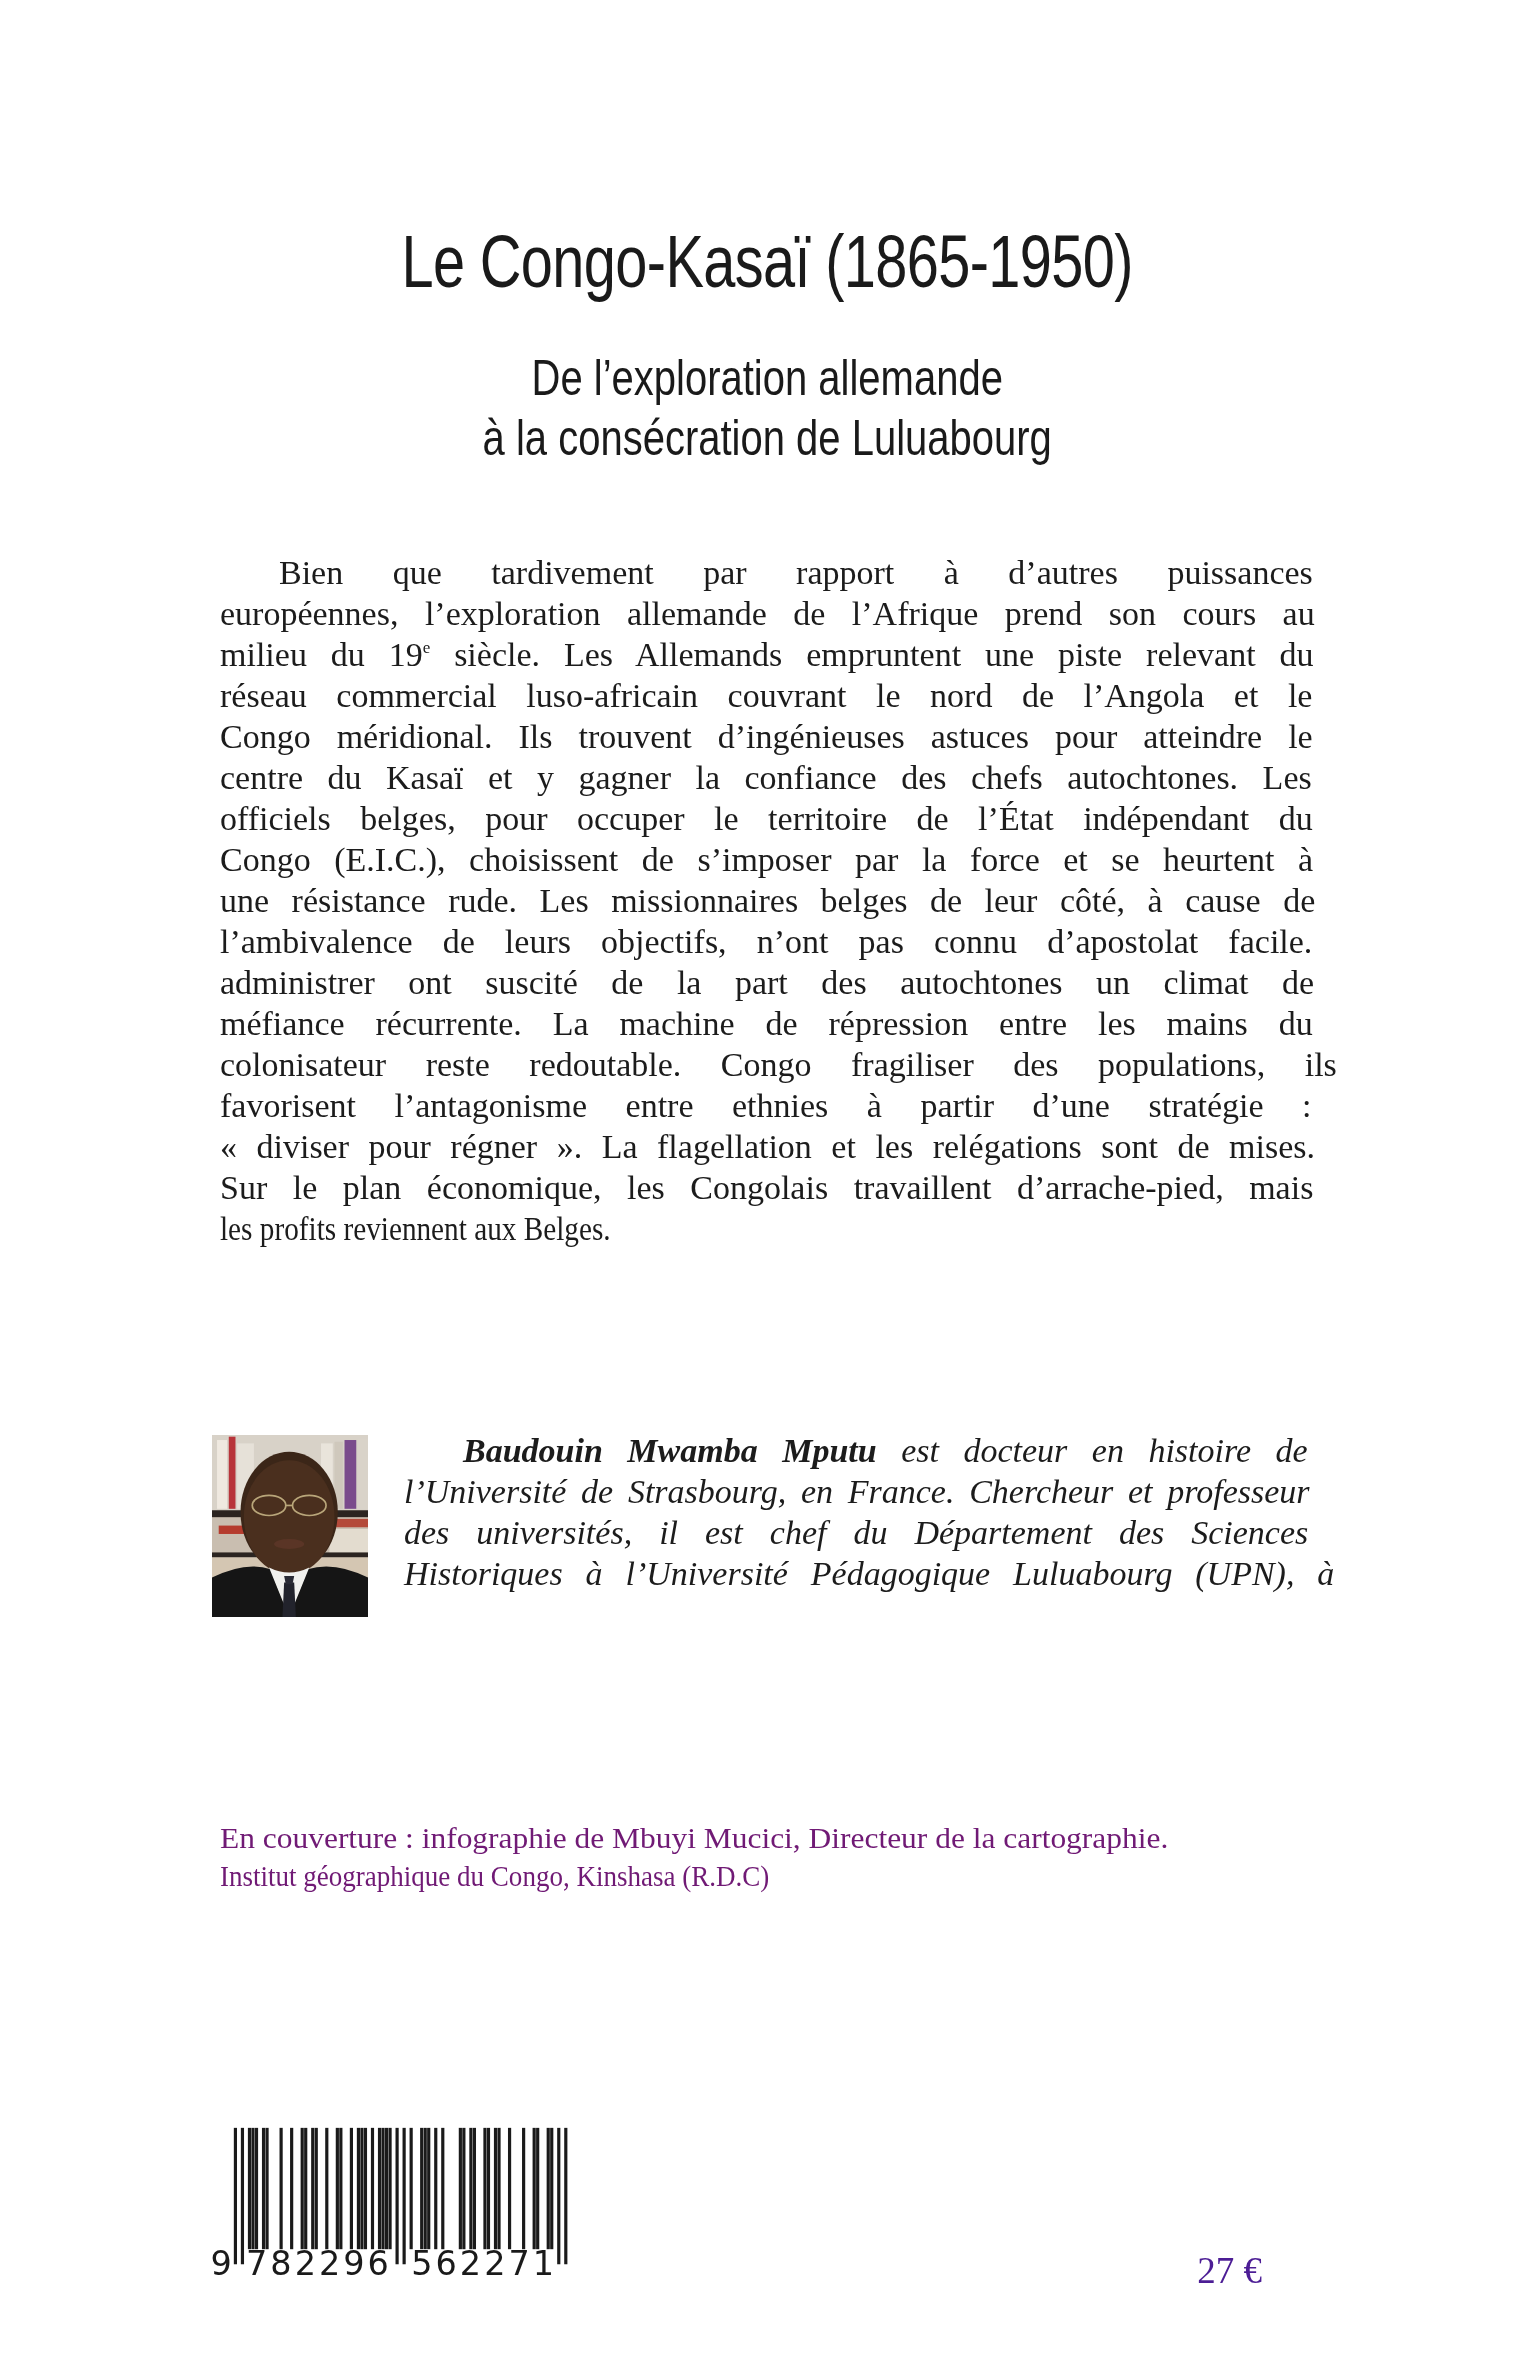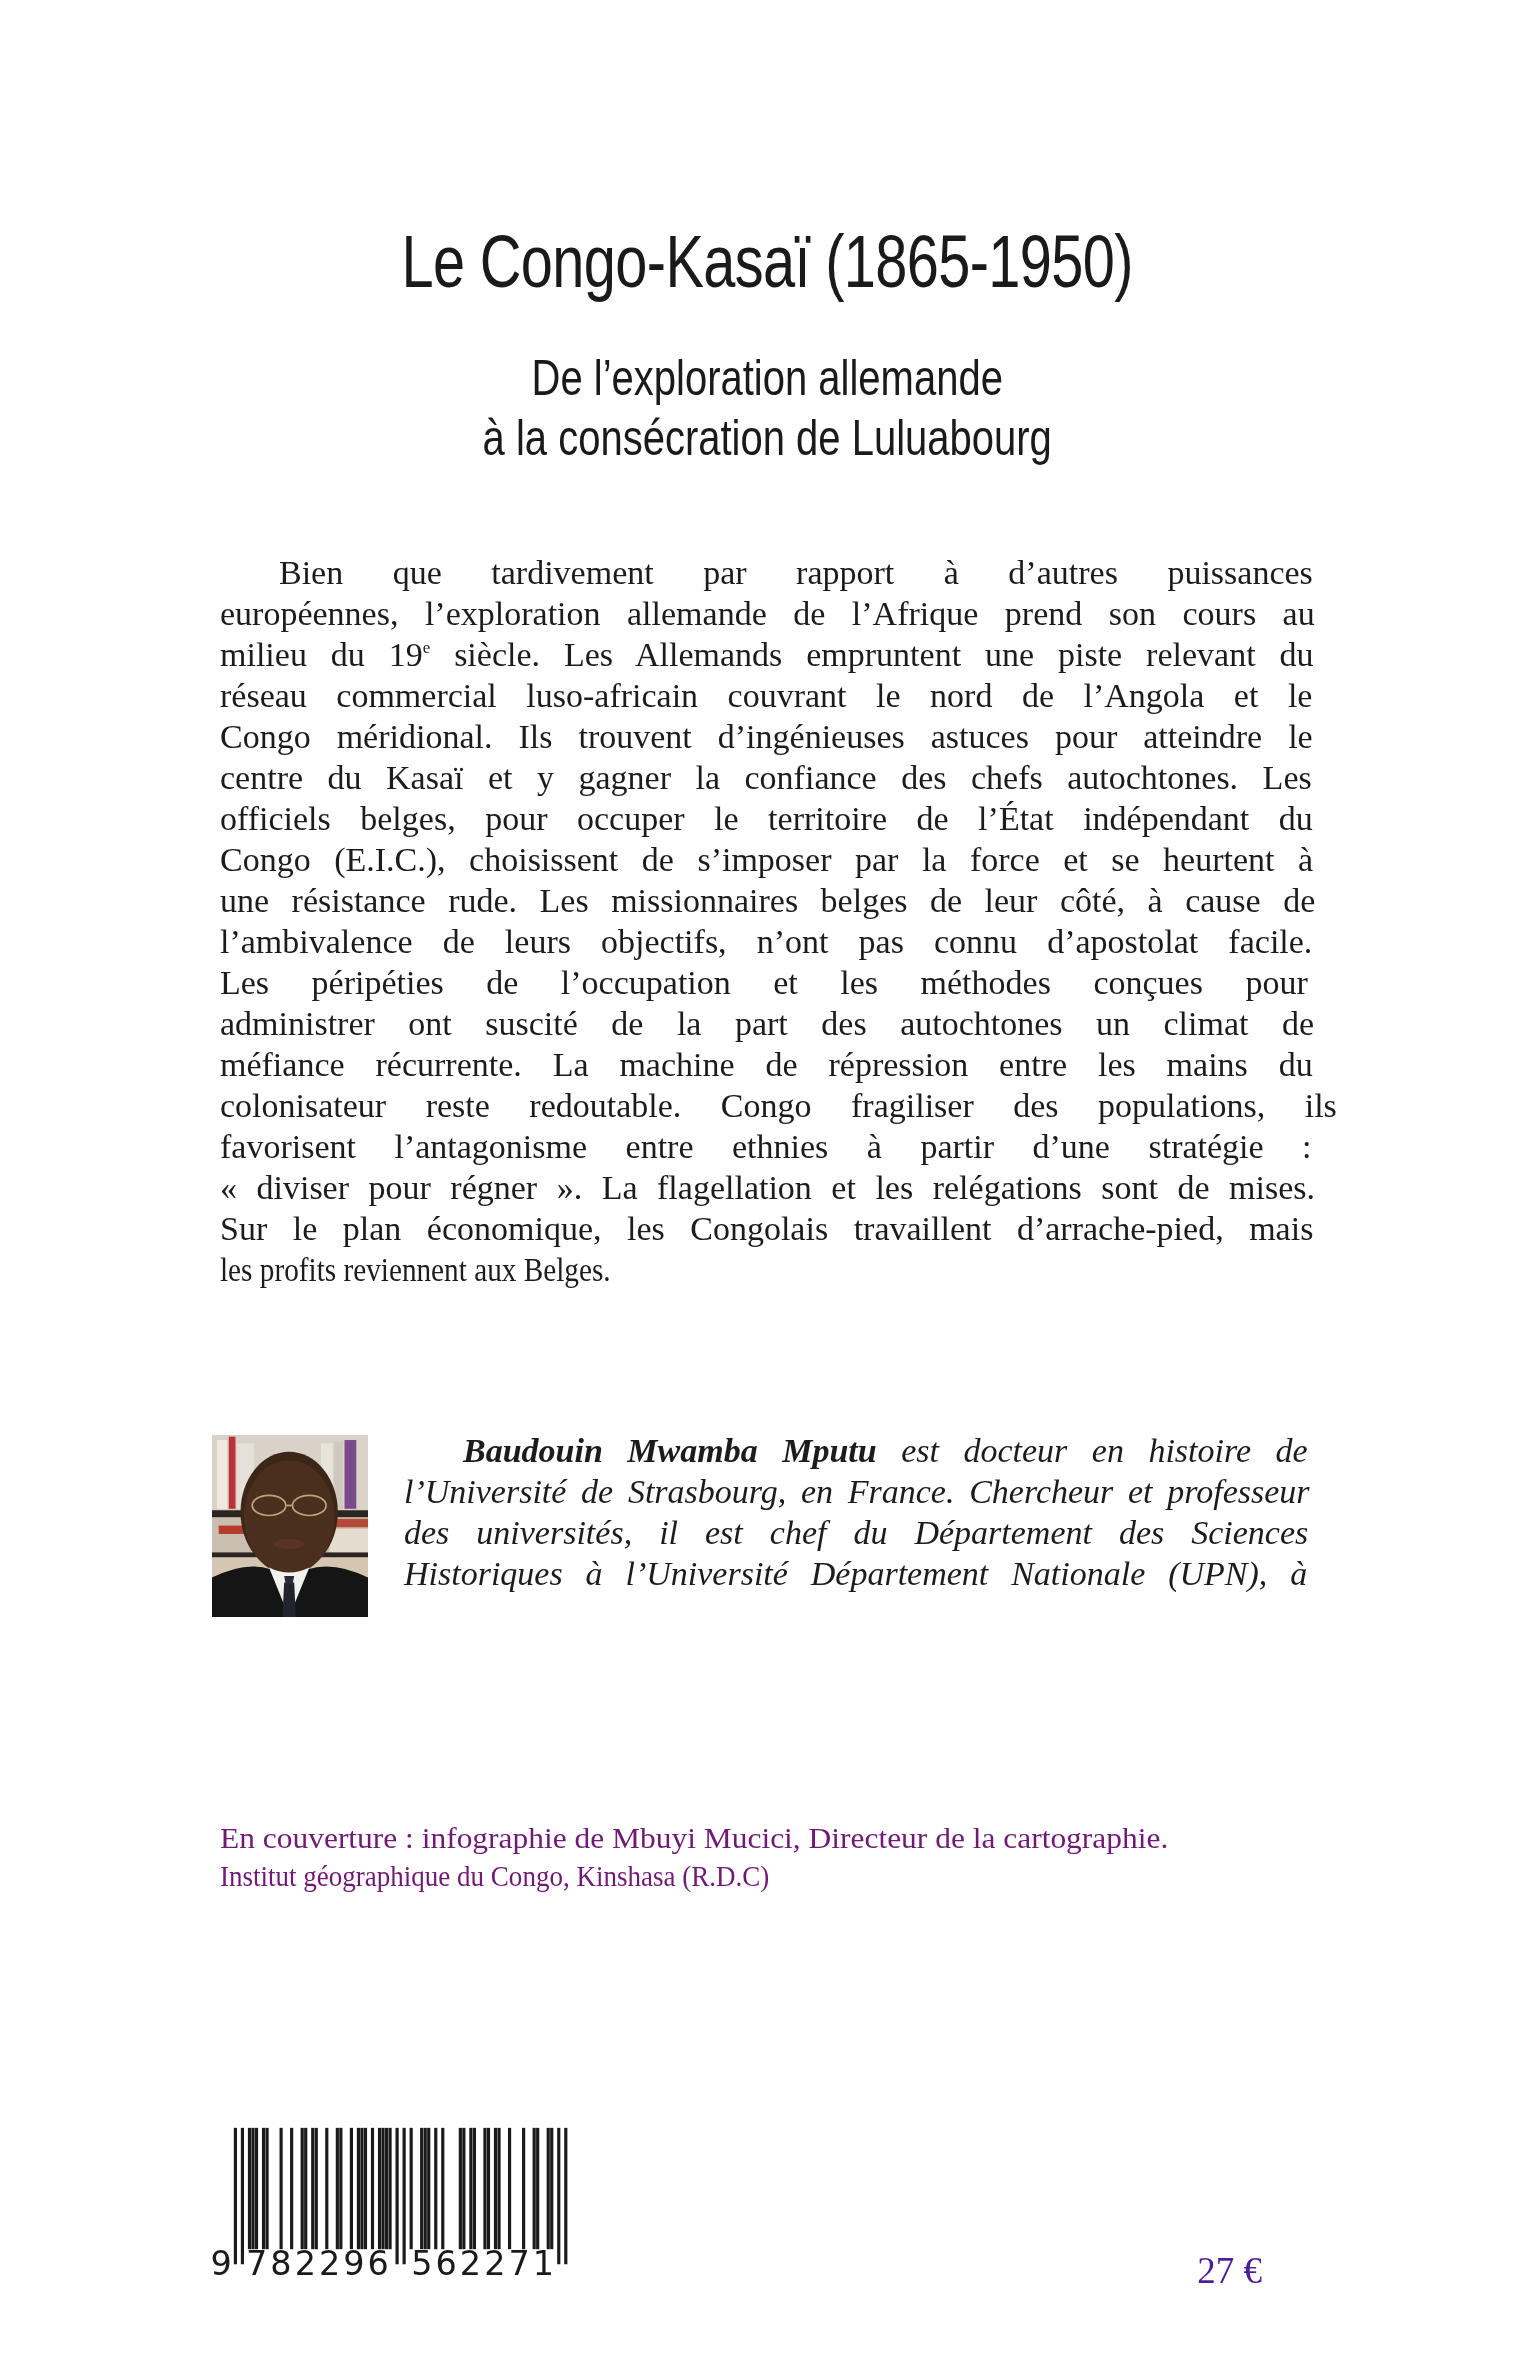--- a/index.html
+++ b/index.html
@@ -176,21 +176,20 @@
       <span class="line indent"><span class="fit" style="word-spacing: 41px; transform: scaleX(1);">Bien que tardivement par rapport à d’autres puissances</span></span>
       <span class="line"><span class="fit" style="word-spacing: 18px; transform: scaleX(1);">européennes, l’exploration allemande de l’Afrique prend son cours au</span></span>
       <span class="line"><span class="fit" style="word-spacing: 15.4px; transform: scaleX(1);">milieu du 19<sup class="ord">e</sup> siècle. Les Allemands empruntent une piste relevant du</span></span>
       <span class="line"><span class="fit" style="word-spacing: 21px; transform: scaleX(1);">réseau commercial luso-africain couvrant le nord de l’Angola et le</span></span>
       <span class="line"><span class="fit" style="word-spacing: 17.5px; transform: scaleX(1);">Congo méridional. Ils trouvent d’ingénieuses astuces pour atteindre le</span></span>
       <span class="line"><span class="fit" style="word-spacing: 16px; transform: scaleX(1);">centre du Kasaï et y gagner la confiance des chefs autochtones. Les</span></span>
       <span class="line"><span class="fit" style="word-spacing: 21px; transform: scaleX(1);">officiels belges, pour occuper le territoire de l’État indépendant du</span></span>
       <span class="line"><span class="fit" style="word-spacing: 15px; transform: scaleX(1);">Congo (E.I.C.), choisissent de s’imposer par la force et se heurtent à</span></span>
       <span class="line"><span class="fit" style="word-spacing: 14px; transform: scaleX(1);">une résistance rude. Les missionnaires belges de leur côté, à cause de</span></span>
       <span class="line"><span class="fit" style="word-spacing: 21.6px; transform: scaleX(1);">l’ambivalence de leurs objectifs, n’ont pas connu d’apostolat facile.</span></span>
-      <span class="line"><span class="fit" style="word-spacing: 34px; transform: scaleX(1);">Les péripéties de l’occupation et les méthodes conçues pour</span></span>
       <span class="line"><span class="fit" style="word-spacing: 25px; transform: scaleX(1);">administrer ont suscité de la part des autochtones un climat de</span></span>
       <span class="line"><span class="fit" style="word-spacing: 22.4px; transform: scaleX(1);">méfiance récurrente. La machine de répression entre les mains du</span></span>
       <span class="line"><span class="fit" style="word-spacing: 31px; transform: scaleX(1);">colonisateur reste redoutable. Congo fragiliser des populations, ils</span></span>
       <span class="line"><span class="fit" style="word-spacing: 30px; transform: scaleX(1);">favorisent l’antagonisme entre ethnies à partir d’une stratégie :</span></span>
       <span class="line"><span class="fit" style="word-spacing: 11px; transform: scaleX(1);">« diviser pour régner ». La flagellation et les relégations sont de mises.</span></span>
       <span class="line"><span class="fit" style="word-spacing: 17px; transform: scaleX(1);">Sur le plan économique, les Congolais travaillent d’arrache-pied, mais</span></span>
       <span class="line last"><span class="fit" style="transform: scaleX(0.86);">les profits reviennent aux Belges.</span></span>
     </div>
 
   <div class="author-photo">
@@ -227,21 +226,21 @@
       <path d="M68 158 L92 217 L116 158 Q92 170 68 158 Z" fill="#f1f1ee"></path>
       <path d="M86 176 L98 176 L100 217 L84 217 Z" fill="#22232c"></path>
       <path d="M86 168 L98 168 L96 178 L88 178 Z" fill="#2a2b35"></path>
     </svg>
   </div>
 
   <div class="author-bio">
     <span class="line indent"><span class="fit" style="word-spacing: 16px; transform: scaleX(1);"><span class="author-name">Baudouin Mwamba Mputu</span><span> est docteur en histoire de</span></span></span>
     <span class="line"><span class="fit" style="word-spacing: 6.2px; transform: scaleX(1);">l’Université de Strasbourg, en France. Chercheur et professeur</span></span>
     <span class="line"><span class="fit" style="word-spacing: 18.5px; transform: scaleX(1);">des universités, il est chef du Département des Sciences</span></span>
-    <span class="line"><span class="fit" style="word-spacing: 14.4px; transform: scaleX(1);">Historiques à l’Université Département Nationale (UPN), à</span></span>
+    <span class="line"><span class="fit" style="word-spacing: 14.4px; transform: scaleX(1);">Historiques à l’Université Pédagogique Luluabourg (UPN), à</span></span>
   </div>
 
   <div class="credit">
     <span class="line"><span class="fit" style="transform: scaleX(1.1034);">En couverture : infographie de Mbuyi Mucici, Directeur de la cartographie.</span></span>
     <span class="line"><span class="fit" style="transform: scaleX(0.9479);">Institut géographique du Congo, Kinshasa (R.D.C)</span></span>
   </div>
 
   <svg class="barcode" id="barcode" viewBox="0 0 440 190" width="369" height="159">
       <rect x="28.00" y="7" width="3.80" height="163" fill="#1a1a1a"></rect>
       <rect x="36.40" y="7" width="3.80" height="163" fill="#1a1a1a"></rect>

